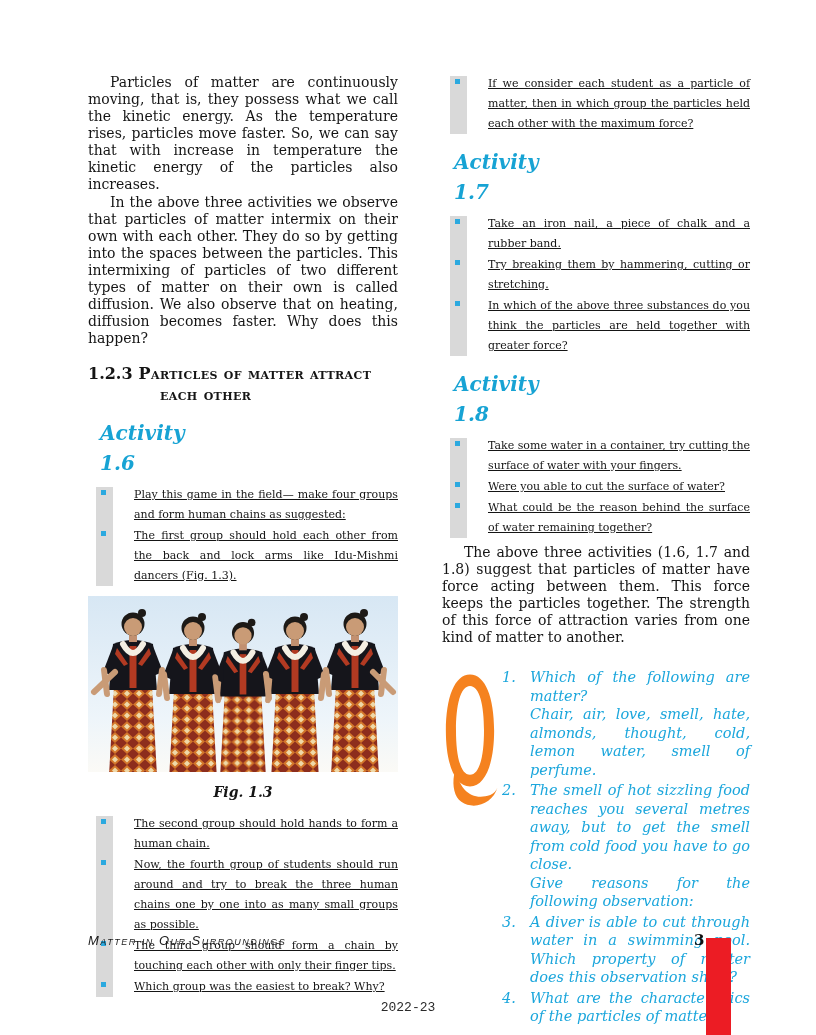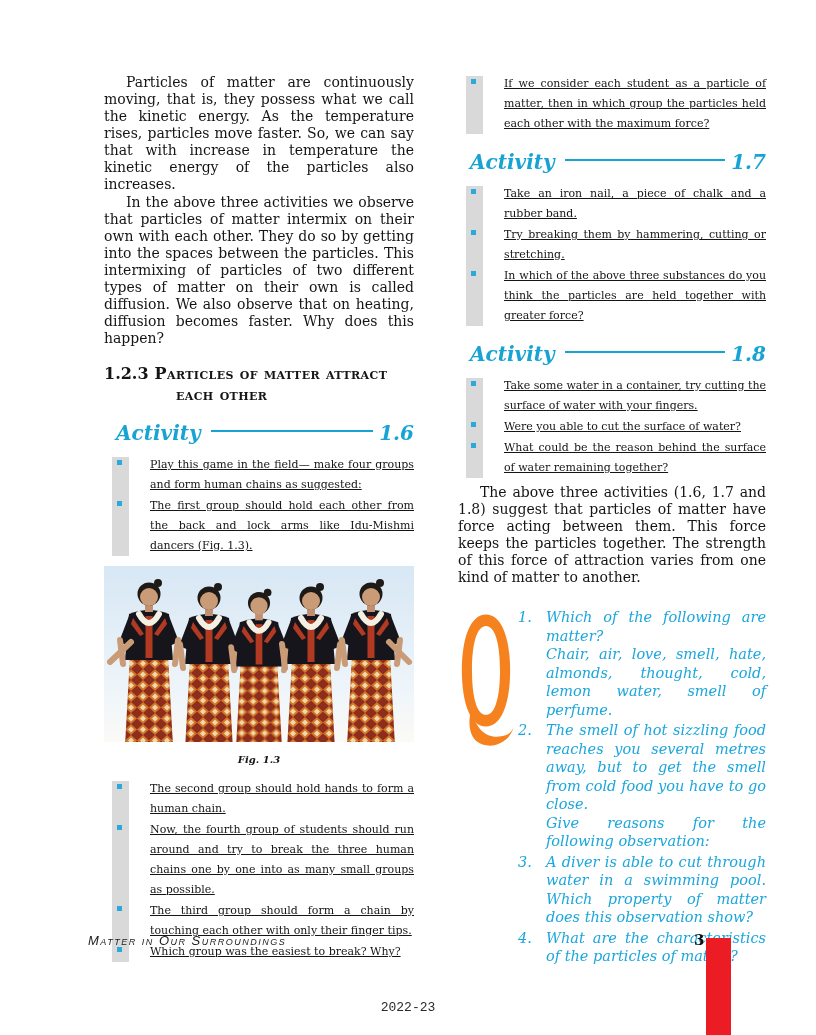--- a/index.html
+++ b/index.html
@@ -4,48 +4,48 @@
 <style>
   html,body{margin:0;padding:0;}
   body{
     width:816px;height:1035px;background:#ffffff;position:relative;
     font-family:"DejaVu Serif", serif;color:#151515;
     -webkit-font-smoothing:antialiased;
   }
   .page{position:absolute;inset:0;overflow:hidden;}
 
   
-  .columns{position:absolute;left:104px;top:74px;width:662px;display:flex;gap:44px;}
+  .columns{position:absolute;left:88px;top:74px;width:662px;display:flex;gap:44px;}
   .col{width:318px;}
 
   p.body{font-size:14px;line-height:17px;text-align:justify;margin:0 0 0 0;text-indent:22px;}
   p.body + p.body{margin-top:1px;}
 
   
   .sect-head{margin:16px 0 6px 0;font-weight:bold;font-size:16px;line-height:21px;}
   .sect-head .num{font-variant:normal;margin-right:6px;}
   .sect-head .sc{font-variant:small-caps;letter-spacing:.4px;}
   .sect-head .line2{display:block;padding-left:72px;font-variant:small-caps;letter-spacing:.4px;}
 
   
-  .activity{display:flex;align-items:center;margin:16px 0 10px 12px;
-    color:#17a3d4;font-style:italic;font-weight:bold;font-size:20px;line-height:24px;}
+  .activity{display:flex;align-items:flex-start;margin:16px 0 10px 12px;
+    color:#17a3d4;font-style:italic;font-weight:bold;font-size:20px;line-height:24px;flex-direction:column;}
   .activity .rule{flex:1;border-bottom:2px solid #17a3d4;margin:0 6px 4px 10px;}
   .activity .anum{font-size:20px;}
 
   
   ul.blist{list-style:none;margin:4px 0 6px 0;padding:0 0 0 46px;position:relative;}
   ul.blist::before{content:"";position:absolute;left:8px;top:2px;bottom:0;width:17px;background:#d9d9d9;}
   ul.blist li{position:relative;font-size:11px;line-height:20px;text-align:justify;margin:0 0 1px 0;text-decoration:underline;}
   ul.blist li::before{content:"";position:absolute;left:-33px;top:5px;width:5px;height:5px;background:#2ba9df;}
 
   
   figure{margin:10px 0 0 0;width:310px;}
   .photo{width:310px;height:176px;display:block;}
-  figcaption{text-align:center;font-weight:bold;font-style:italic;font-size:10px;margin:12px 0 14px 0;}
+  figcaption{text-align:center;font-weight:bold;font-style:italic;font-size:14px;margin:12px 0 14px 0;}
 
   
   .rpara{margin-top:6px;}
 
   
   .questions{display:flex;margin:22px 0 0 0;}
   .qcap{width:56px;flex:none;padding-top:2px;}
   .qbody{flex:1;padding-left:4px;}
   .qtitle{color:#f5821f;font-weight:bold;font-size:26px;line-height:26px;margin:0 0 8px 0;font-family:"DejaVu Serif",serif;}
   .qrow{display:flex;color:#1ba6dc;font-style:italic;margin-bottom:2px;}

